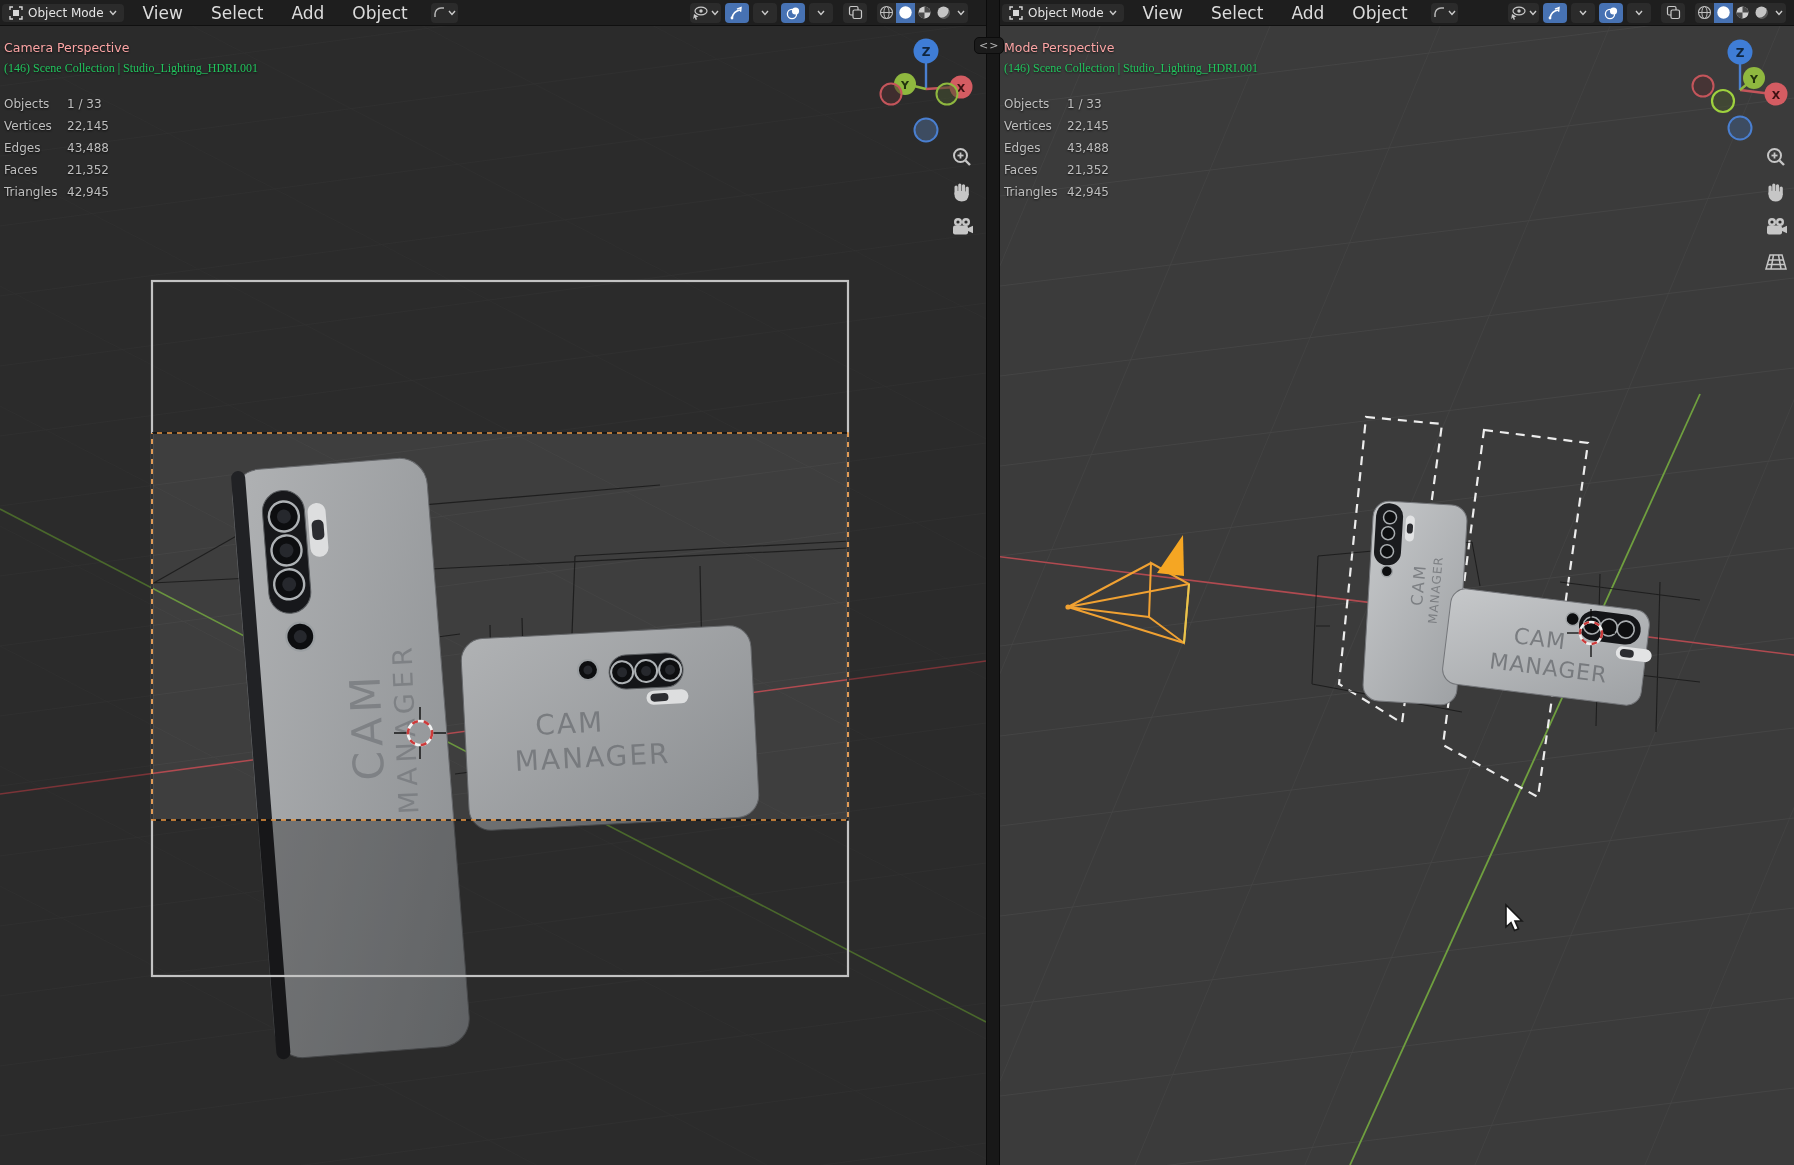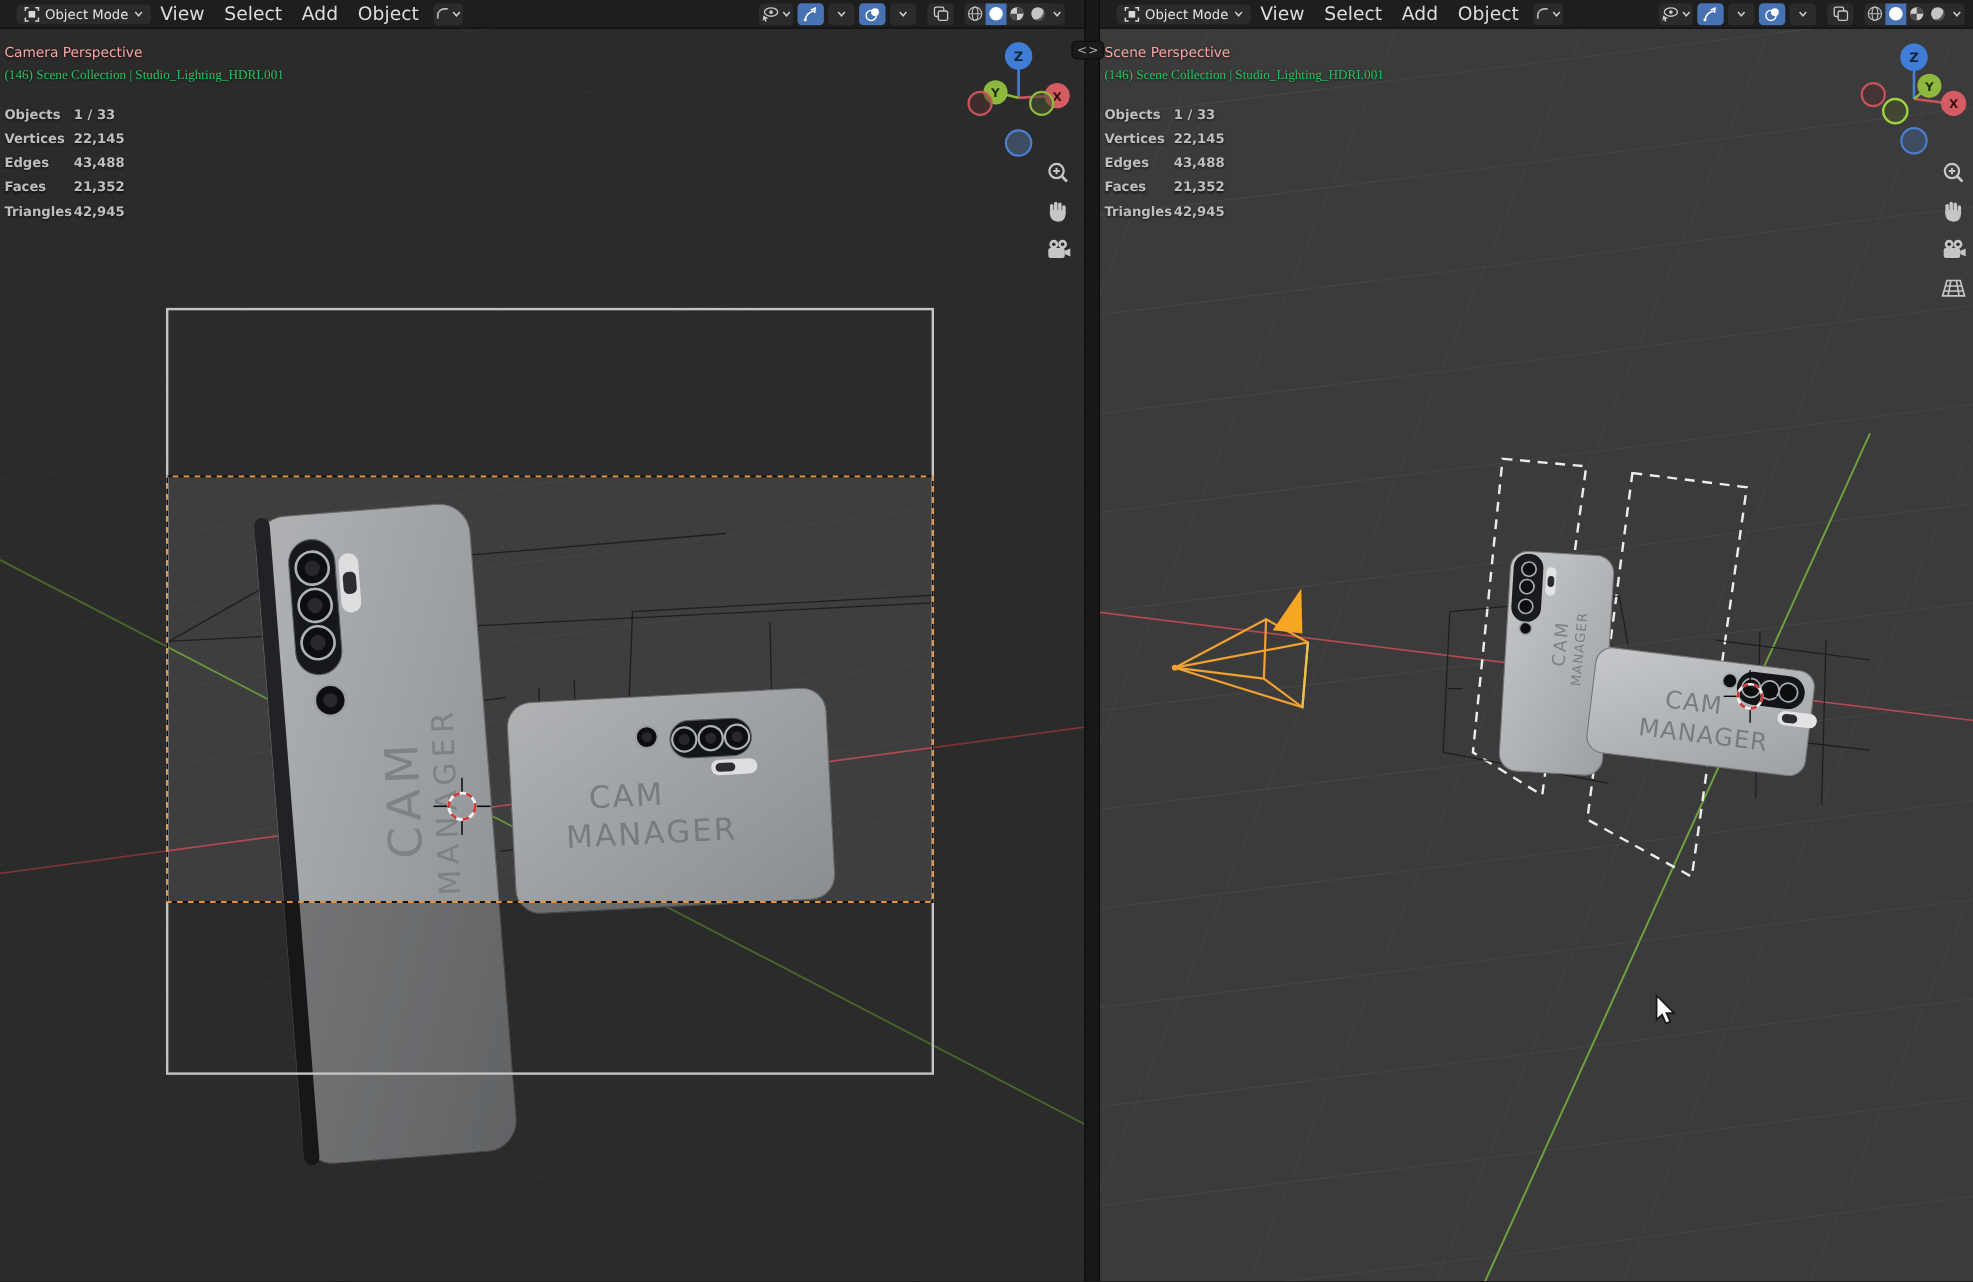--- a/index.html
+++ b/index.html
@@ -3,38 +3,38 @@
 <meta charset="utf-8">
 <style>
   html,body{margin:0;padding:0;background:#111;}
   .app{position:relative;width:1794px;height:1165px;background:#1d1d1d;
        font-family:"DejaVu Sans","Liberation Sans",sans-serif;overflow:hidden;}
   .vp{position:absolute;top:0;height:1165px;}
   .vp-left{left:0;width:986px;}
   .vp-right{left:1000px;width:794px;}
   .vp-header{position:absolute;top:0;left:0;right:0;height:26px;background:#1e1e1e;
              border-bottom:1px solid #101010;display:flex;align-items:center;
-             padding:0 6px 0 15px;box-sizing:border-box;z-index:30;}
+             padding:0 6px 0 2px;box-sizing:border-box;z-index:30;gap:10px;}
   .mode-pill{display:flex;align-items:center;gap:5px;background:#2b2b2b;border-radius:4px;
              padding:2px 7px;color:#e4e4e4;font-size:12px;white-space:nowrap;}
   .menu-btn{color:#dcdcdc;font-size:17px;padding:3px 9px;border-radius:4px;white-space:nowrap;}
   .tool-cluster{margin-left:auto;display:flex;align-items:center;gap:4px;}
   .icon-btn{height:20px;min-width:20px;background:#2b2b2b;border-radius:4px;display:flex;
             align-items:center;justify-content:center;padding:0 2px;gap:2px;}
   .icon-btn.active{background:#4772b3;}
   .seg{display:flex;background:#2b2b2b;border-radius:4px;overflow:hidden;align-items:center;}
   .seg .cell{width:19px;height:20px;display:flex;align-items:center;justify-content:center;}
   .seg .cell.active{background:#4772b3;}
   .scene-svg{position:absolute;top:26px;left:0;}
   .vp-label{position:absolute;left:4px;top:40px;color:#fca5a5;font-size:12.5px;z-index:20;
             text-shadow:0 1px 2px rgba(0,0,0,.7);white-space:nowrap;}
   .vp-collection{position:absolute;left:4px;top:61px;color:#22c55e;font-size:12px;z-index:20;
             text-shadow:0 1px 2px rgba(0,0,0,.7);white-space:nowrap;font-family:Liberation Serif, serif;}
   .stats{position:absolute;left:4px;top:93px;z-index:20;font-size:12px;color:#bfbfbf;
-         text-shadow:0 1px 2px rgba(0,0,0,.7);font-weight:bold;}
+         text-shadow:0 1px 2px rgba(0,0,0,.7);}
   .stat-row{display:flex;height:22px;align-items:center;}
   .stat-row .sl{width:63px;}
   .gizmo-svg{position:absolute;z-index:22;}
   .nav-col{position:absolute;z-index:22;display:flex;flex-direction:column;gap:13px;align-items:center;}
   .vp-divider{position:absolute;left:986px;top:0;width:14px;height:1165px;background:#181818;
               border-left:1px solid #0b0b0b;border-right:1px solid #0b0b0b;box-sizing:border-box;z-index:40;}
   .split-widget{position:absolute;left:974px;top:37px;z-index:45;background:#1b1b1b;border:1px solid #0c0c0c;
                 border-radius:5px;color:#b5b5b5;font-size:11px;padding:1px 4px;letter-spacing:1px;}
   .mouse-cursor{position:absolute;z-index:60;left:1502px;top:903px;}
   .brand-v{letter-spacing:5px;}
@@ -455,21 +455,21 @@
       <g transform="translate(591,607)">
         <line x1="-24" y1="0" x2="-12" y2="0" stroke="#0c0c0c" stroke-width="1.3"></line>
         <line x1="12" y1="0" x2="24" y2="0" stroke="#0c0c0c" stroke-width="1.3"></line>
         <line x1="0" y1="-24" x2="0" y2="-12" stroke="#0c0c0c" stroke-width="1.3"></line>
         <line x1="0" y1="12" x2="0" y2="24" stroke="#0c0c0c" stroke-width="1.3"></line>
         <circle cx="0" cy="0" r="11" fill="none" stroke="#f2f2f2" stroke-width="2.4"></circle>
         <circle cx="0" cy="0" r="11" fill="none" stroke="#cc3a3a" stroke-width="2.4" stroke-dasharray="5.5 5.5"></circle>
       </g>
     </svg>
 
-    <div class="vp-label">Scene Perspective</div>
+    <div class="vp-label">Mode Perspective</div>
     <div class="vp-collection">(146) Scene Collection | Studio_Lighting_HDRI.001</div>
     <div class="stats">
       <div class="stat-row">
           <span class="sl">Objects</span>
           <span>1 / 33</span>
         </div>
       <div class="stat-row">
           <span class="sl">Vertices</span>
           <span>22,145</span>
         </div>

